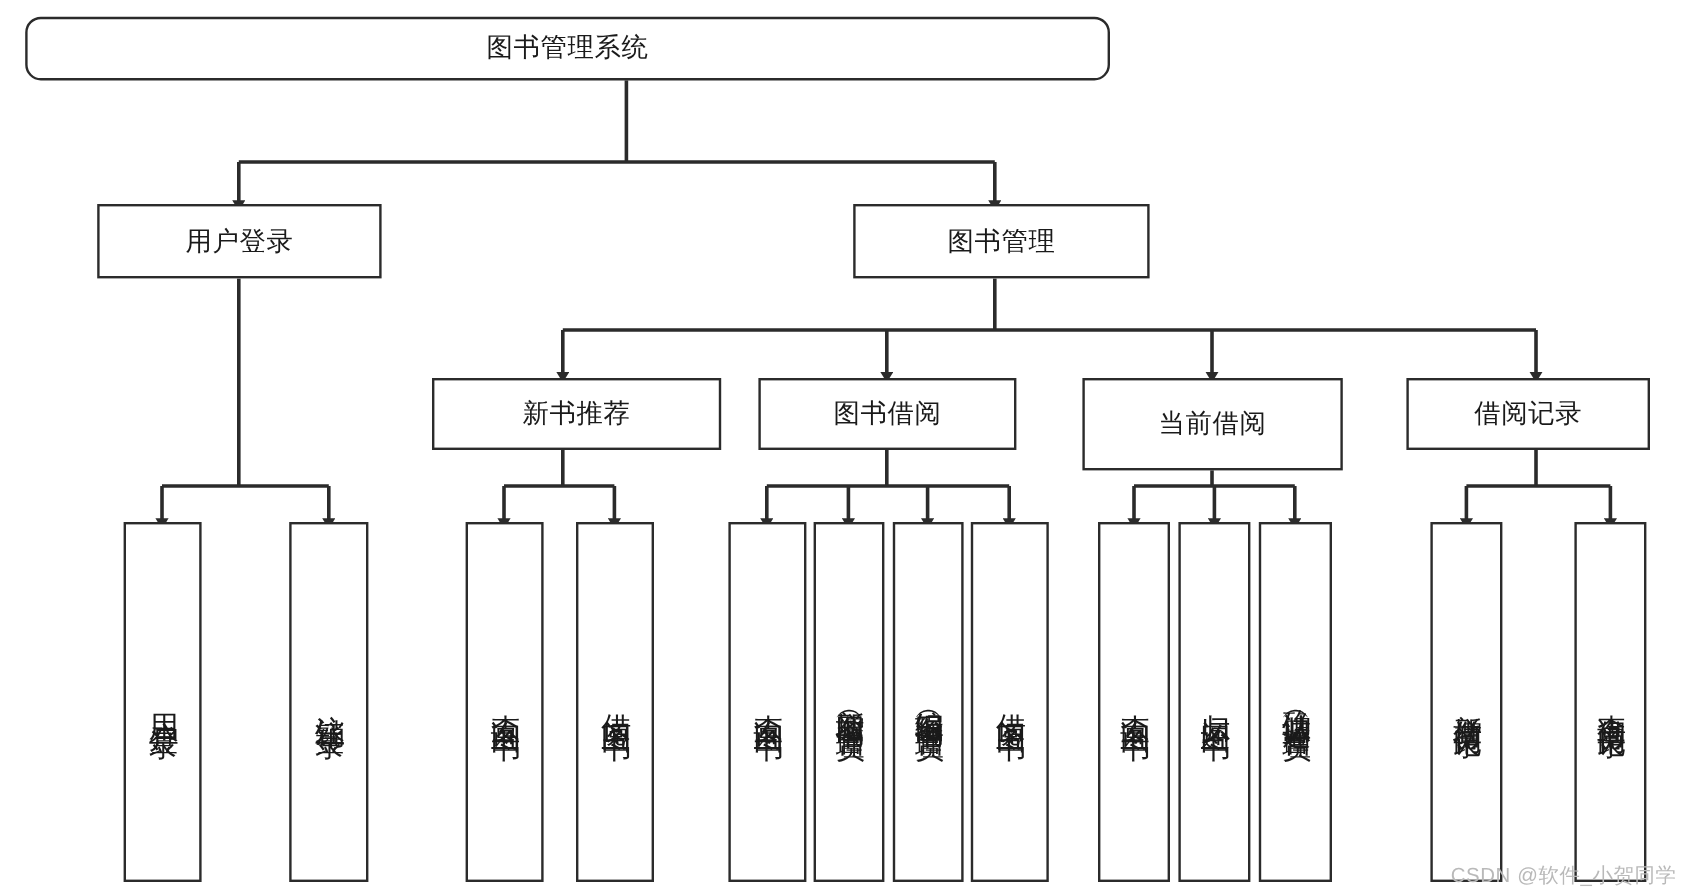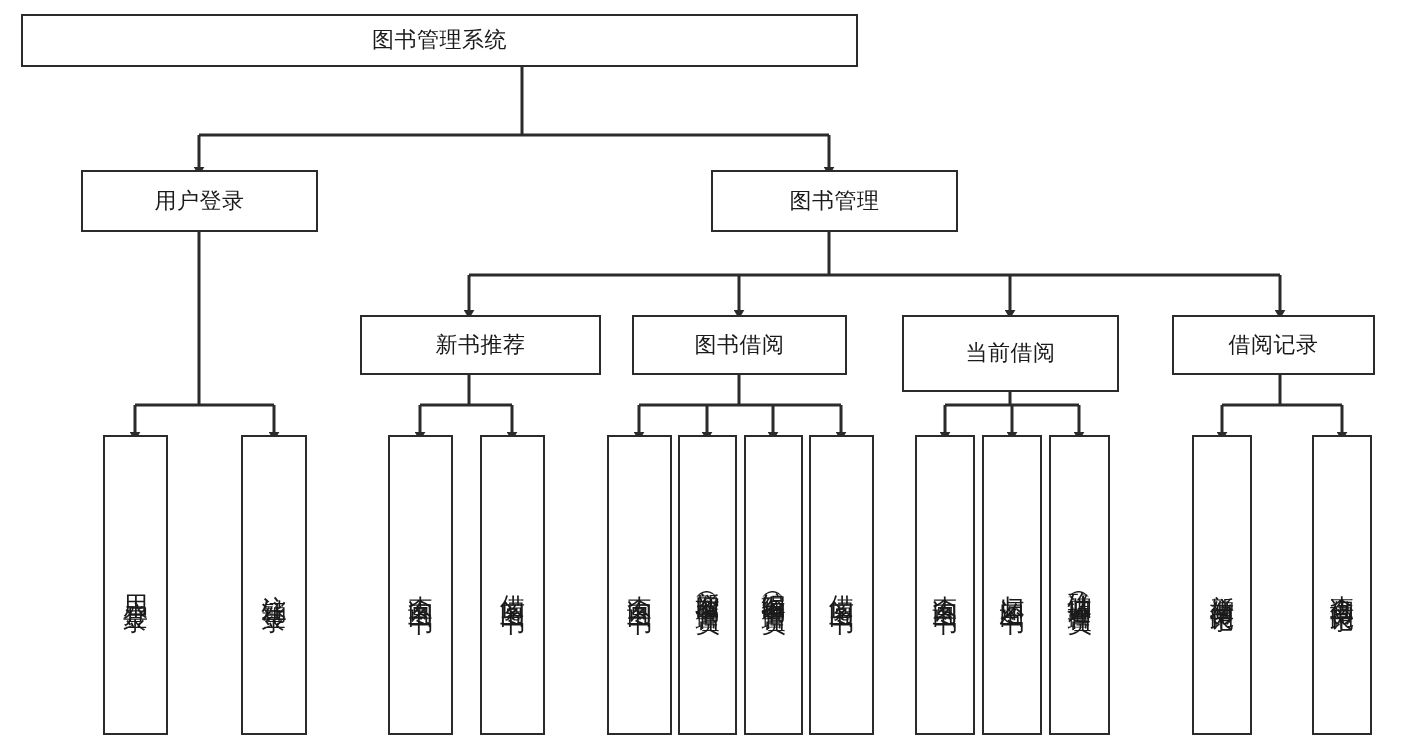--- a/index.html
+++ b/index.html
@@ -113,21 +113,21 @@
         <path d="M1012,405 L1012,433" marker-end="url(#arrow-head)"></path>
         <path d="M1079,405 L1079,433" marker-end="url(#arrow-head)"></path>
         <path d="M1280,375 L1280,405"></path>
         <path d="M1222,405 L1342,405"></path>
         <path d="M1222,405 L1222,433" marker-end="url(#arrow-head)"></path>
         <path d="M1342,405 L1342,433" marker-end="url(#arrow-head)"></path>
       </g>
   </svg>
 
   <div id="node-layer">
-      <div class="node-box node-h node-root" style="left: 21px; top: 14px; width: 837px; height: 53px;">
+      <div class="node-box node-h node-root" style="left: 21px; top: 14px; width: 904px; height: 53px; border-radius: 13px;">
         <span class="node-label">图书管理系统</span>
       </div>
       <div class="node-box node-h" style="left: 81px; top: 170px; width: 237px; height: 62px;">
         <span class="node-label">用户登录</span>
       </div>
       <div class="node-box node-h" style="left: 711px; top: 170px; width: 247px; height: 62px;">
         <span class="node-label">图书管理</span>
       </div>
       <div class="node-box node-h" style="left: 360px; top: 315px; width: 241px; height: 60px;">
         <span class="node-label">新书推荐</span>
@@ -175,13 +175,14 @@
         <span class="node-label">确认归还（管理员）</span>
       </div>
       <div class="node-box node-v narrow" style="left: 1192px; top: 435px; width: 60px; height: 300px;">
         <span class="node-label">新增借阅记录</span>
       </div>
       <div class="node-box node-v narrow" style="left: 1312px; top: 435px; width: 60px; height: 300px;">
         <span class="node-label">查询借阅记录</span>
       </div>
     </div>
 
+  <div class="watermark">CSDN @软件_小贺同学</div>
 </div>
 
 </body></html>

